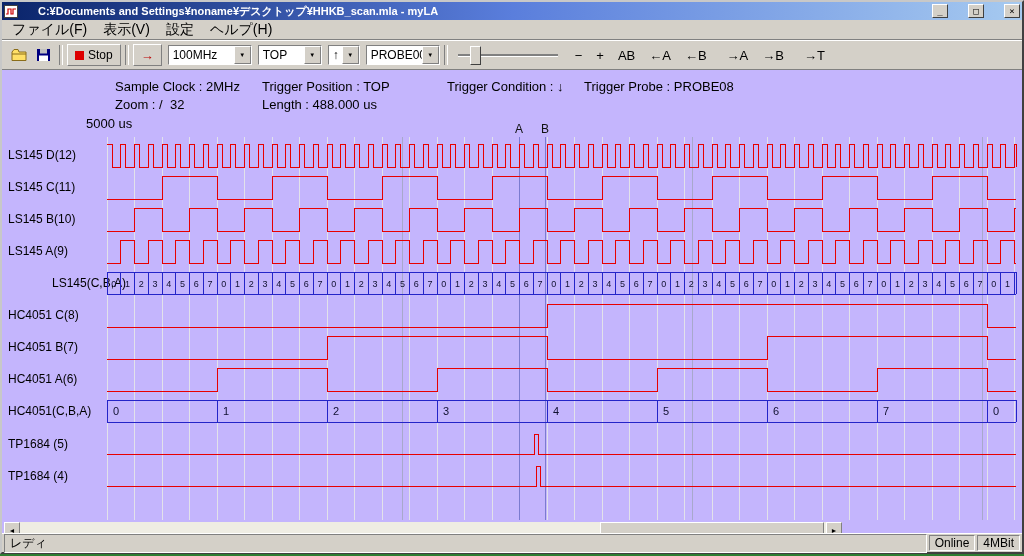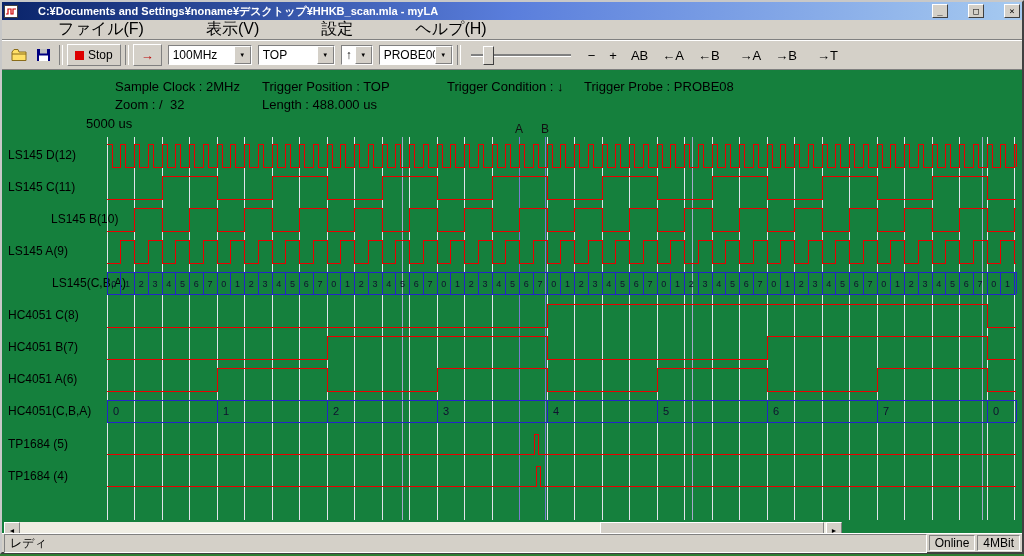--- a/index.html
+++ b/index.html
@@ -8,21 +8,21 @@
           border:2px solid;border-color:#c8c8c8 #404040 #404040 #c8c8c8;box-sizing:border-box;
           display:flex;flex-direction:column;}
   
   .titlebar{height:18px;background:linear-gradient(to right,#0a246a,#5a7edc,#a6caf0);
             display:flex;align-items:center;padding:0 2px;gap:20px;flex:0 0 auto;}
   .title-text{color:#fff;font-size:11px;font-weight:bold;flex:1;white-space:nowrap;overflow:hidden;}
   .tb-ctrl{width:16px;height:14px;background:#d4d0c8;border:1px solid;border-color:#fff #404040 #404040 #fff;
            font-size:9px;line-height:11px;text-align:center;padding:0;font-family:"DejaVu Sans Mono",monospace;cursor:default;}
   
   .menubar{height:19px;display:flex;align-items:center;padding-left:2px;border-bottom:1px solid #808080;flex:0 0 auto;}
-  .menu-item{padding:2px 8px;font-size:16px;margin-left:46px;}
+  .menu-item{padding:2px 8px;font-size:14px;}
   
   .toolbar{height:28px;display:flex;align-items:center;padding-left:5px;border-top:1px solid #fff;
            border-bottom:1px solid #808080;flex:0 0 auto;}
   .icon-btn{width:24px;height:22px;background:transparent;border:1px solid transparent;
             display:flex;align-items:center;justify-content:center;padding:0;}
   .tsep{width:2px;height:20px;border-left:1px solid #808080;border-right:1px solid #fff;margin:0 4px;}
   .tb-button{height:22px;background:#d4d0c8;border:1px solid;border-color:#fff #808080 #808080 #fff;
              display:flex;align-items:center;gap:4px;padding:0 7px;font-size:12px;font-family:inherit;}
   .stop-sq{width:9px;height:9px;background:#dd0000;display:inline-block;}
   .run-glyph{color:#bb0000;font-weight:bold;font-size:13px;}
@@ -31,21 +31,21 @@
   .combo .ctext{flex:1;padding:2px 4px;font-size:12px;white-space:nowrap;overflow:hidden;}
   .combo .carrow{width:15px;background:#d4d0c8;border:1px solid;border-color:#fff #808080 #808080 #fff;
                  display:flex;align-items:center;justify-content:center;font-size:6px;}
   .slider{position:relative;width:104px;height:22px;margin:0 8px 0 4px;}
   .slider .track{position:absolute;left:2px;right:2px;top:10px;height:2px;background:#808080;
                  border-bottom:1px solid #fff;}
   .slider .thumb{position:absolute;left:14px;top:2px;width:9px;height:17px;background:#d4d0c8;
                  border:1px solid;border-color:#fff #404040 #404040 #fff;}
   .flat{background:transparent;border:none;font-size:13px;padding:1px 3px;margin:0 4px;font-family:inherit;white-space:nowrap;}
   
-  .client{flex:1;background:#15803d;position:relative;overflow:hidden;}
+  .client{flex:1;background:#c4b5fd;position:relative;overflow:hidden;}
   .info{position:absolute;font-size:13px;color:#000;white-space:pre;}
   .ch-label{position:absolute;left:6px;font-size:12px;color:#000;white-space:nowrap;}
   #wave-svg{position:absolute;left:0;top:0;pointer-events:none;}
   #wave-svg line,#wave-svg path{shape-rendering:crispEdges;}
   #wave-svg text{font-family:"Liberation Sans",sans-serif;}
   
   .hscroll{position:absolute;left:2px;top:452px;width:838px;height:16px;display:flex;background:#f1efe2;}
   .sb-btn{width:16px;height:16px;flex:0 0 auto;background:#d4d0c8;border:1px solid;border-color:#fff #808080 #808080 #fff;
           font-size:7px;display:flex;align-items:center;justify-content:center;box-sizing:border-box;color:#000;}
   .sb-track{flex:1;position:relative;background:#efede3;}
@@ -107,21 +107,21 @@
       <span>Stop</span>
     </button>
     <span class="tsep"></span>
     <button class="tb-button">
       <span class="run-glyph">→</span>
     </button>
     <div class="combo" style="width:84px">
       <span class="ctext">100MHz</span>
       <span class="carrow">▼</span>
     </div>
-    <div class="combo" style="width:77px">
+    <div class="combo" style="width:64px">
       <span class="ctext">TOP</span>
       <span class="carrow">▼</span>
     </div>
     <div class="combo" style="width:32px">
       <span class="ctext">↑</span>
       <span class="carrow">▼</span>
     </div>
     <div class="combo" style="width:74px">
       <span class="ctext">PROBE00</span>
       <span class="carrow">▼</span>
@@ -146,21 +146,21 @@
     <div class="info" style="left:260px;top:9px">Trigger Position : TOP</div>
     <div class="info" style="left:445px;top:9px">Trigger Condition : ↓</div>
     <div class="info" style="left:582px;top:9px">Trigger Probe : PROBE08</div>
     <div class="info" style="left:113px;top:27px">Zoom : /  32</div>
     <div class="info" style="left:260px;top:27px">Length : 488.000 us</div>
     <div class="info" style="left:84px;top:46px">5000 us</div>
 
     <div id="channel-labels">
         <div class="ch-label" style="top: 78px;">LS145 D(12)</div>
         <div class="ch-label" style="top: 110px;">LS145 C(11)</div>
-        <div class="ch-label" style="top: 142px; margin-left: 43px;">LS145 B(10)</div>
+        <div class="ch-label" style="top: 142px;">LS145 B(10)</div>
         <div class="ch-label" style="top: 174px;">LS145 A(9)</div>
         <div class="ch-label" style="top: 206px; margin-left: 44px;">LS145(C,B,A)</div>
         <div class="ch-label" style="top: 238px;">HC4051 C(8)</div>
         <div class="ch-label" style="top: 270px;">HC4051 B(7)</div>
         <div class="ch-label" style="top: 302px;">HC4051 A(6)</div>
         <div class="ch-label" style="top: 334px;">HC4051(C,B,A)</div>
         <div class="ch-label" style="top: 367px;">TP1684 (5)</div>
         <div class="ch-label" style="top: 399px;">TP1684 (4)</div>
       </div>
     <svg id="wave-svg" width="1020" height="468" viewBox="0 0 1020 468">

